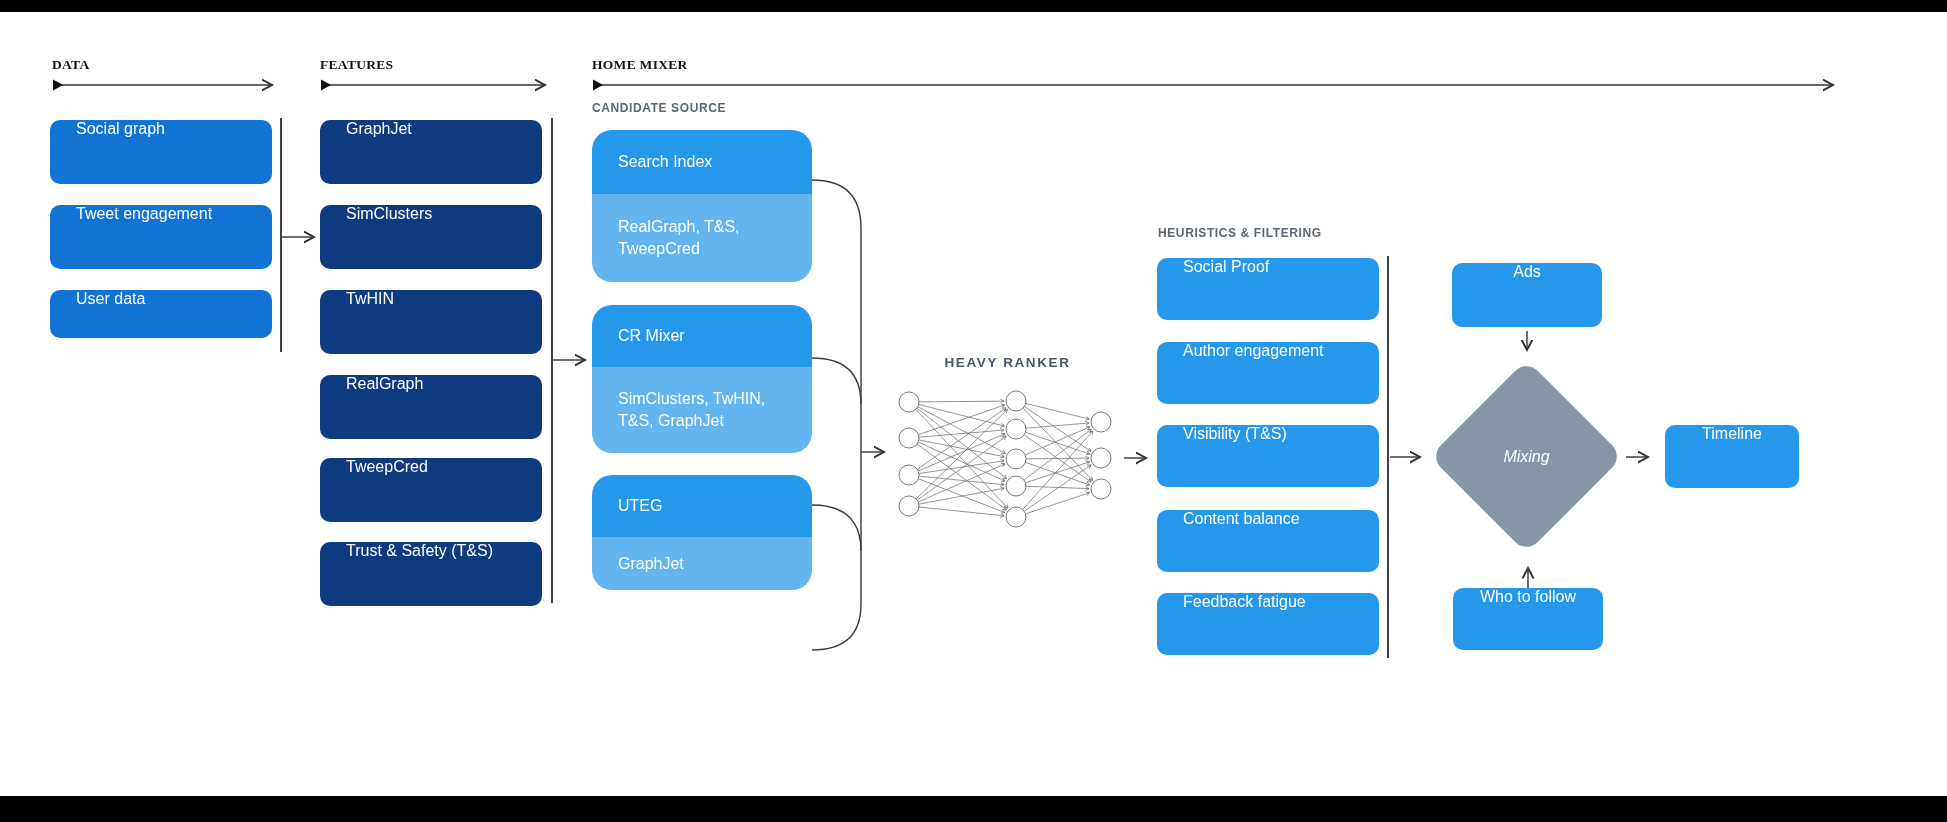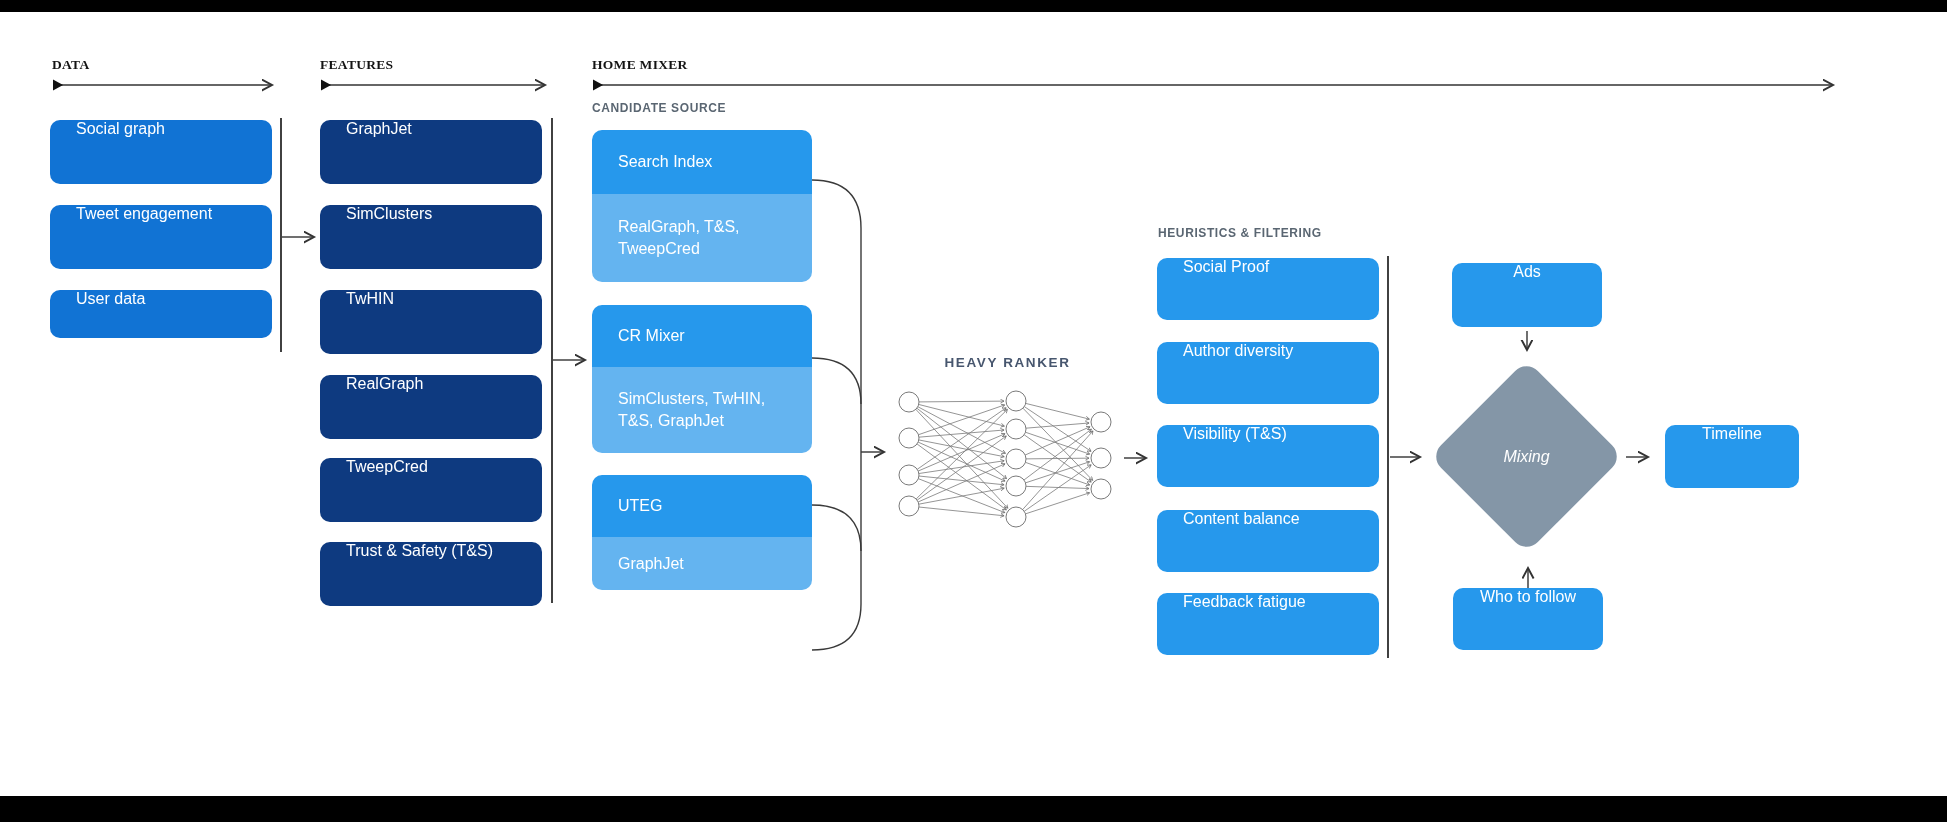--- a/index.html
+++ b/index.html
@@ -22,21 +22,21 @@
   .section-label{position:absolute;z-index:3;font-size:13.5px;font-weight:700;letter-spacing:.3px;color:var(--section-label);font-family:Liberation Serif, serif;}
   .sub-label{position:absolute;z-index:3;font-size:12px;font-weight:600;letter-spacing:.6px;color:var(--sub-label);}
   .hr-label{position:absolute;z-index:3;font-size:13.5px;font-weight:600;letter-spacing:1.6px;color:var(--heavy-ranker-label);text-align:center;}
   .box{position:absolute;z-index:2;border-radius:10px;color:#fff;font-size:16px;font-weight:500;
        display:flex;align-items:flex-start;padding-left:26px;}
   .box.centered{justify-content:center;padding-left:0;text-align:center;}
   .data-box{background:var(--data-box);}
   .features-box{background:var(--features-box);}
   .heuristics-box{background:var(--heuristics-box);}
   .output-box{background:var(--output-box);}
-  .cs-box{position:absolute;z-index:2;border-radius:10px;overflow:hidden;display:flex;flex-direction:column;}
+  .cs-box{position:absolute;z-index:2;border-radius:20px;overflow:hidden;display:flex;flex-direction:column;}
   .cs-header{background:var(--candidate-header);color:#fff;font-size:16px;font-weight:500;
              display:flex;align-items:center;padding-left:26px;flex:none;}
   .cs-sub{background:var(--candidate-sub);color:#fff;font-size:16px;font-weight:500;line-height:22px;
           padding:0 20px 0 26px;display:flex;align-items:center;flex:1;}
   .diamond-wrap{position:absolute;z-index:2;display:flex;align-items:center;justify-content:center;font-style:italic;}
   .diamond-shape{position:absolute;left:50%;top:50%;width:137px;height:137px;margin:-68.5px 0 0 -68.5px;
                  background:var(--mixing-diamond);border-radius:16px;transform:rotate(45deg);}
   .diamond-label{position:relative;color:#fff;font-size:16px;font-weight:500;}
 </style>
 </head>
@@ -204,21 +204,21 @@
   </div>
 
 
   <div class="hr-label" style="left:920px;top:355px;width:175px;">HEAVY RANKER</div>
 
   <div class="sub-label" style="left:1158px;top:226px;">HEURISTICS &amp; FILTERING</div>
   <div class="box heuristics-box" style="left:1157px;top:258px;width:222px;height:62px;">
     <span>Social Proof</span>
   </div>
   <div class="box heuristics-box" style="left:1157px;top:342px;width:222px;height:62px;">
-    <span>Author diversity</span>
+    <span>Author engagement</span>
   </div>
   <div class="box heuristics-box" style="left:1157px;top:510px;width:222px;height:62px;">
     <span>Content balance</span>
   </div>
   <div class="box heuristics-box" style="left:1157px;top:425px;width:222px;height:62px;">
     <span>Visibility (T&amp;S)</span>
   </div>
   <div class="box heuristics-box" style="left:1157px;top:593px;width:222px;height:62px;">
     <span>Feedback fatigue</span>
   </div>

